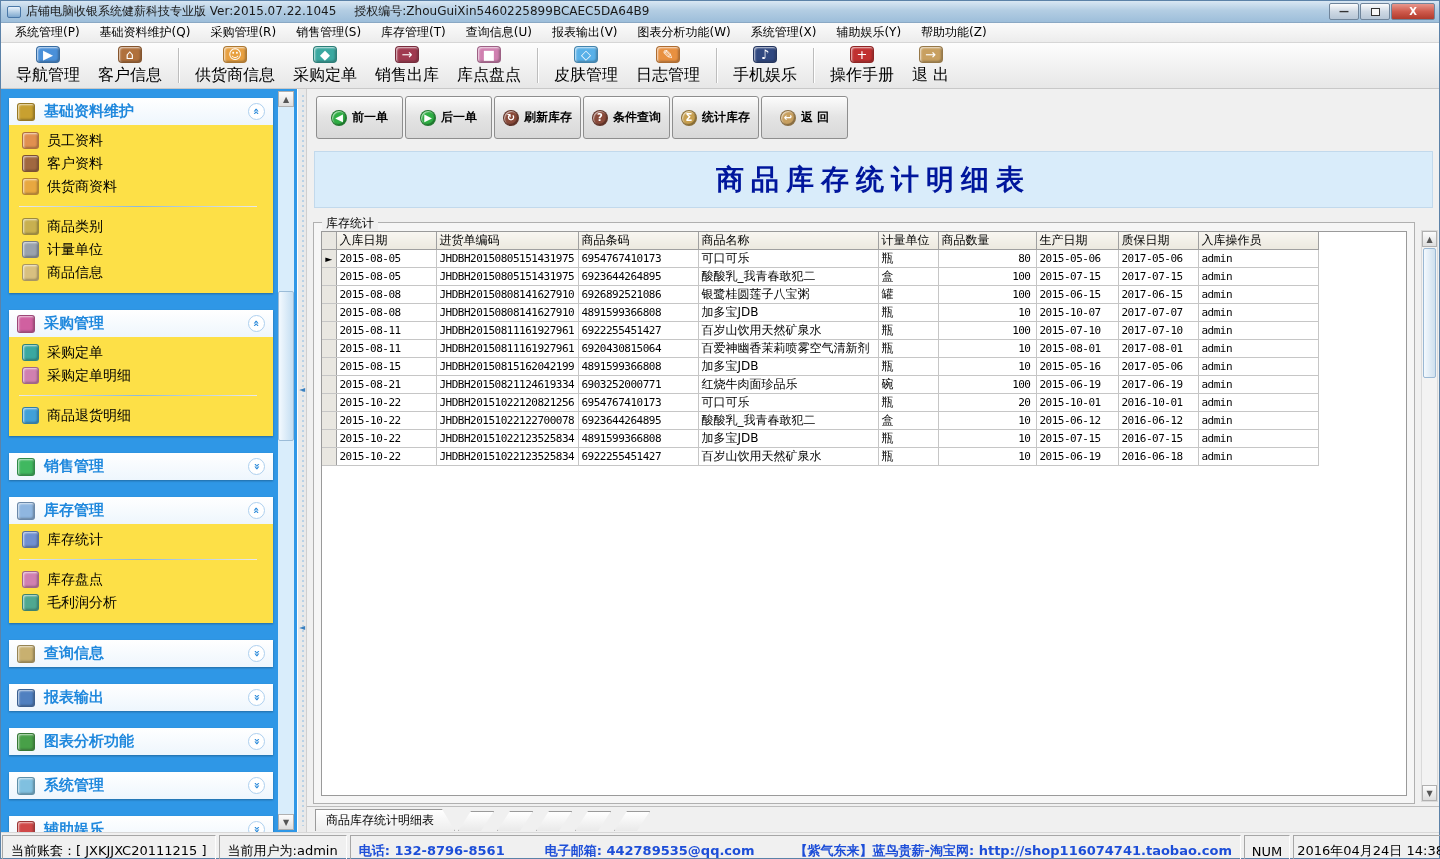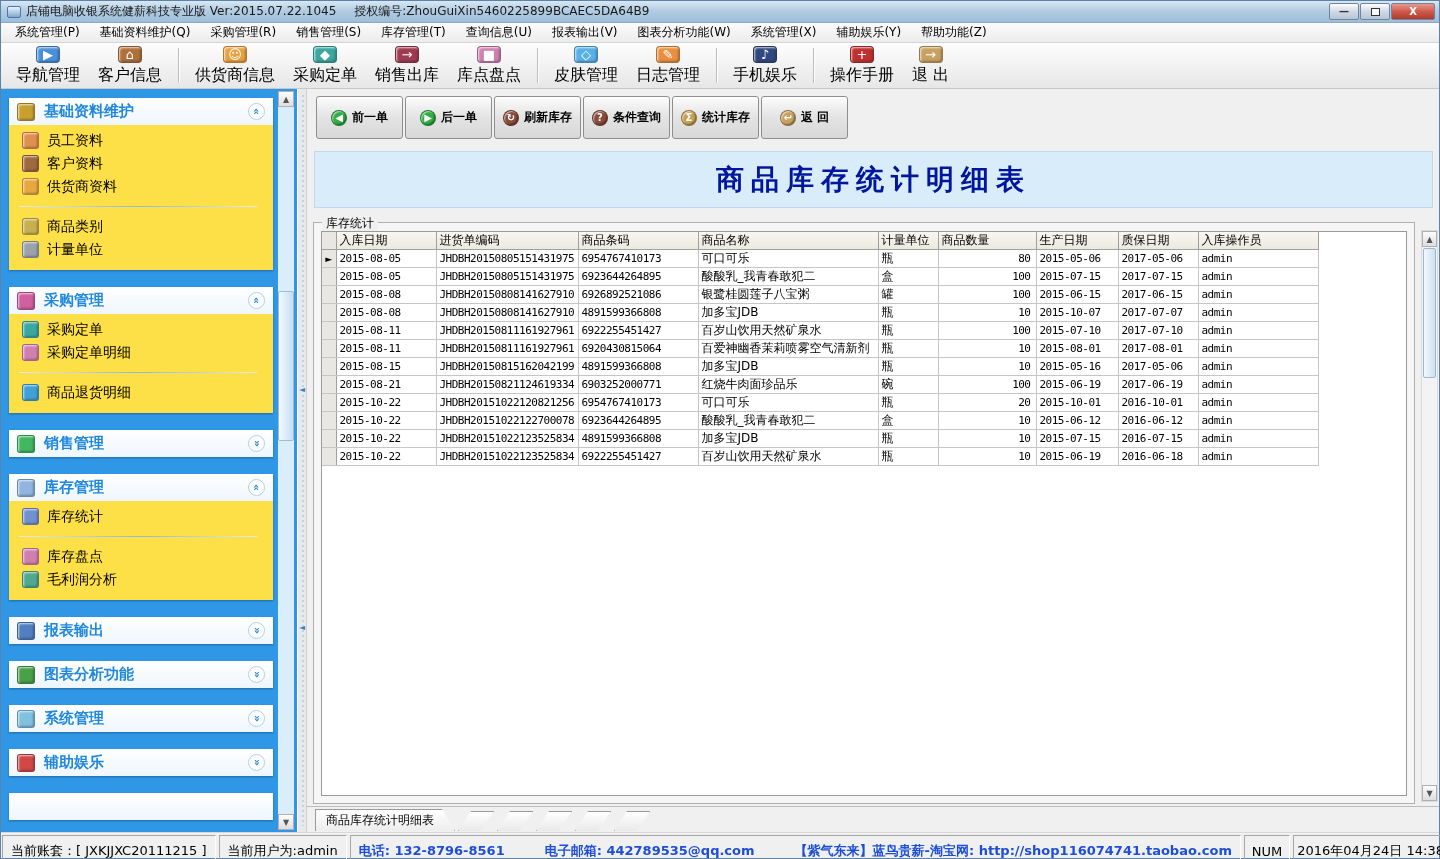--- a/index.html
+++ b/index.html
@@ -202,20 +202,24 @@
               </div>
               <div class="sb-div"></div>
               <div class="sb-item">
                 <span class="it-ico" style="background: rgb(200, 176, 80);"></span>
                 <span>商品类别</span>
               </div>
               <div class="sb-item">
                 <span class="it-ico" style="background: rgb(154, 162, 172);"></span>
                 <span>计量单位</span>
               </div>
+              <div class="sb-item">
+                <span class="it-ico" style="background: rgb(216, 192, 128);"></span>
+                <span>商品信息</span>
+              </div>
             </div>
           </div>
           <div class="sb-section">
             <div class="sb-header">
               <span class="sb-ico" style="background: rgb(208, 96, 160);"></span>
               <span class="sb-title">采购管理</span>
               <span class="chev">
                 <span>«</span>
               </span>
             </div>
@@ -259,20 +263,29 @@
               </div>
               <div class="sb-div"></div>
               <div class="sb-item">
                 <span class="it-ico" style="background: rgb(208, 128, 176);"></span>
                 <span>库存盘点</span>
               </div>
               <div class="sb-item">
                 <span class="it-ico" style="background: rgb(80, 168, 144);"></span>
                 <span>毛利润分析</span>
               </div>
+            </div>
+          </div>
+          <div class="sb-section collapsed">
+            <div class="sb-header">
+              <span class="sb-ico" style="background: rgb(200, 176, 112);"></span>
+              <span class="sb-title">查询信息</span>
+              <span class="chev">
+                <span>«</span>
+              </span>
             </div>
           </div>
           <div class="sb-section collapsed">
             <div class="sb-header">
               <span class="sb-ico" style="background: rgb(80, 128, 192);"></span>
               <span class="sb-title">报表输出</span>
               <span class="chev">
                 <span>«</span>
               </span>
             </div>

